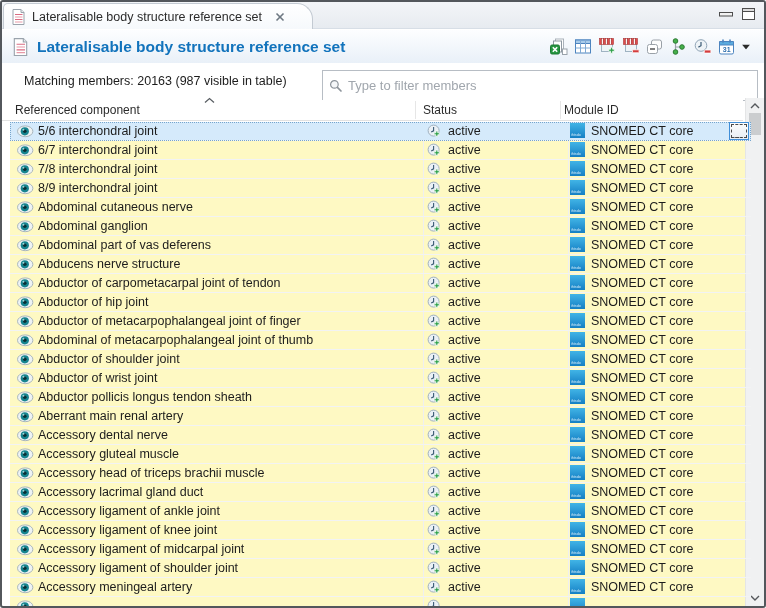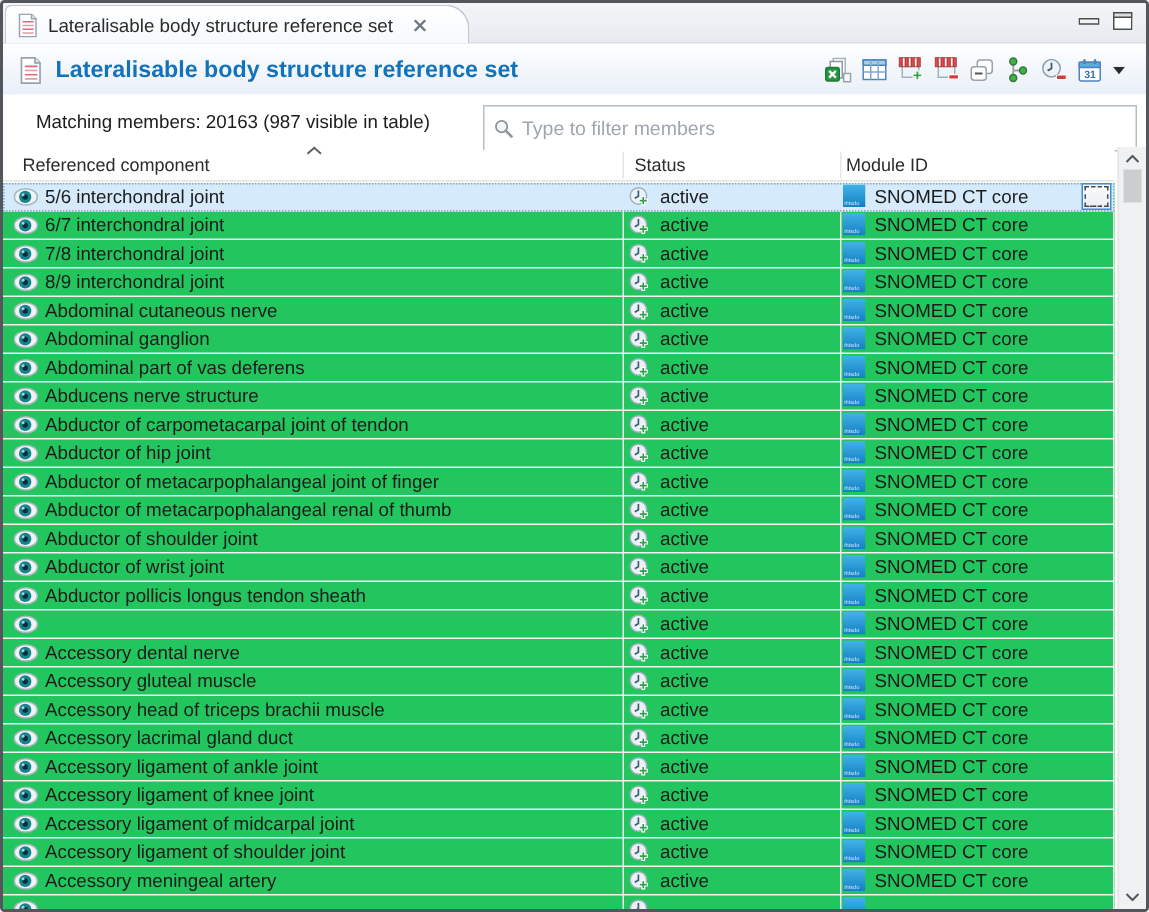--- a/index.html
+++ b/index.html
@@ -61,21 +61,21 @@
     position:absolute; top:98px; left:0; width:741px; height:21px;
     background:#fff; border-bottom:1px solid #e2e2e2;
     font-size:12px; color:#2b2b2b;
   }
   .th { position:absolute; top:3px; white-space:nowrap; cursor:pointer; }
   .th-comp { left:13px; } .th-status { left:421px; } .th-module { left:562px; }
   .sort-caret { position:absolute; left:202px; top:-3px; }
   .col-sep { position:absolute; top:1px; bottom:1px; width:1px; background:#e6e6e6; }
 
   
-  .tbody { position:absolute; top:120px; left:0; width:741px; bottom:0; overflow:hidden; background:#22c55e; }
+  .tbody { position:absolute; top:120px; left:8px; width:741px; bottom:0; overflow:hidden; background:#fef9c3; }
   .guide { position:absolute; top:0; bottom:0; width:1px; background:#efefef; z-index:0; }
   .row { position:relative; height:19px; border-bottom:1px solid #f2f3f4; z-index:1; cursor:pointer; }
   .row.selected { background:#d5eafb; outline:1px dotted #76a5cd; outline-offset:-1px; }
   .cell-text { position:absolute; top:0; line-height:18px; font-size:12.5px; color:#1c1c1c; white-space:nowrap; }
   .c-comp { left:28px; } .c-status { left:438px; } .c-module { left:581px; }
   .i-eye { position:absolute; left:7px; top:3px; }
   .i-clock { position:absolute; left:417px; top:2px; }
   .i-module { position:absolute; left:560px; top:1px; }
 
   .browse { display:none; position:absolute; left:719px; top:0; width:20px; height:18px;
@@ -599,21 +599,21 @@
   </div>
       <div class="row">
     <span class="i-eye">
       <svg width="17" height="13" viewBox="0 0 17 13">
         <ellipse cx="8.2" cy="6.3" rx="7.7" ry="5.4" fill="#eef3f4" stroke="#a9b6bd"></ellipse>
         <circle cx="7.8" cy="6.3" r="4.1" fill="#15848f"></circle>
         <circle cx="7.8" cy="6.3" r="1.8" fill="#082f35"></circle>
         <circle cx="6.4" cy="4.8" r="1" fill="#bfe4e8" opacity="0.85"></circle>
       </svg>
     </span>
-    <span class="cell-text c-comp">Abductor of metacarpophalangeal renal of thumb</span>
+    <span class="cell-text c-comp">Abdominal of metacarpophalangeal joint of thumb</span>
 
     <span class="i-clock">
       <svg width="16" height="16" viewBox="0 0 16 16">
         <circle cx="6.6" cy="6.6" r="5.5" fill="#eaf0f5" stroke="#9fb0bf"></circle>
         <path d="M6.6 3 V6.8 L4.2 8.1" fill="none" stroke="#3b5a75" stroke-width="1.1"></path>
         <path d="M11 9.6 h2 v2 h2 v2 h-2 v2 h-2 v-2 h-2 v-2 h2 z" transform="translate(-1.2,-1.8) scale(0.92)" fill="#2fa14b" stroke="#fff" stroke-width="0.8"></path>
       </svg>
     </span>
     <span class="cell-text c-status">active</span>
 
@@ -715,20 +715,21 @@
   </div>
       <div class="row">
     <span class="i-eye">
       <svg width="17" height="13" viewBox="0 0 17 13">
         <ellipse cx="8.2" cy="6.3" rx="7.7" ry="5.4" fill="#eef3f4" stroke="#a9b6bd"></ellipse>
         <circle cx="7.8" cy="6.3" r="4.1" fill="#15848f"></circle>
         <circle cx="7.8" cy="6.3" r="1.8" fill="#082f35"></circle>
         <circle cx="6.4" cy="4.8" r="1" fill="#bfe4e8" opacity="0.85"></circle>
       </svg>
     </span>
+    <span class="cell-text c-comp">Aberrant main renal artery</span>
 
     <span class="i-clock">
       <svg width="16" height="16" viewBox="0 0 16 16">
         <circle cx="6.6" cy="6.6" r="5.5" fill="#eaf0f5" stroke="#9fb0bf"></circle>
         <path d="M6.6 3 V6.8 L4.2 8.1" fill="none" stroke="#3b5a75" stroke-width="1.1"></path>
         <path d="M11 9.6 h2 v2 h2 v2 h-2 v2 h-2 v-2 h-2 v-2 h2 z" transform="translate(-1.2,-1.8) scale(0.92)" fill="#2fa14b" stroke="#fff" stroke-width="0.8"></path>
       </svg>
     </span>
     <span class="cell-text c-status">active</span>
 

